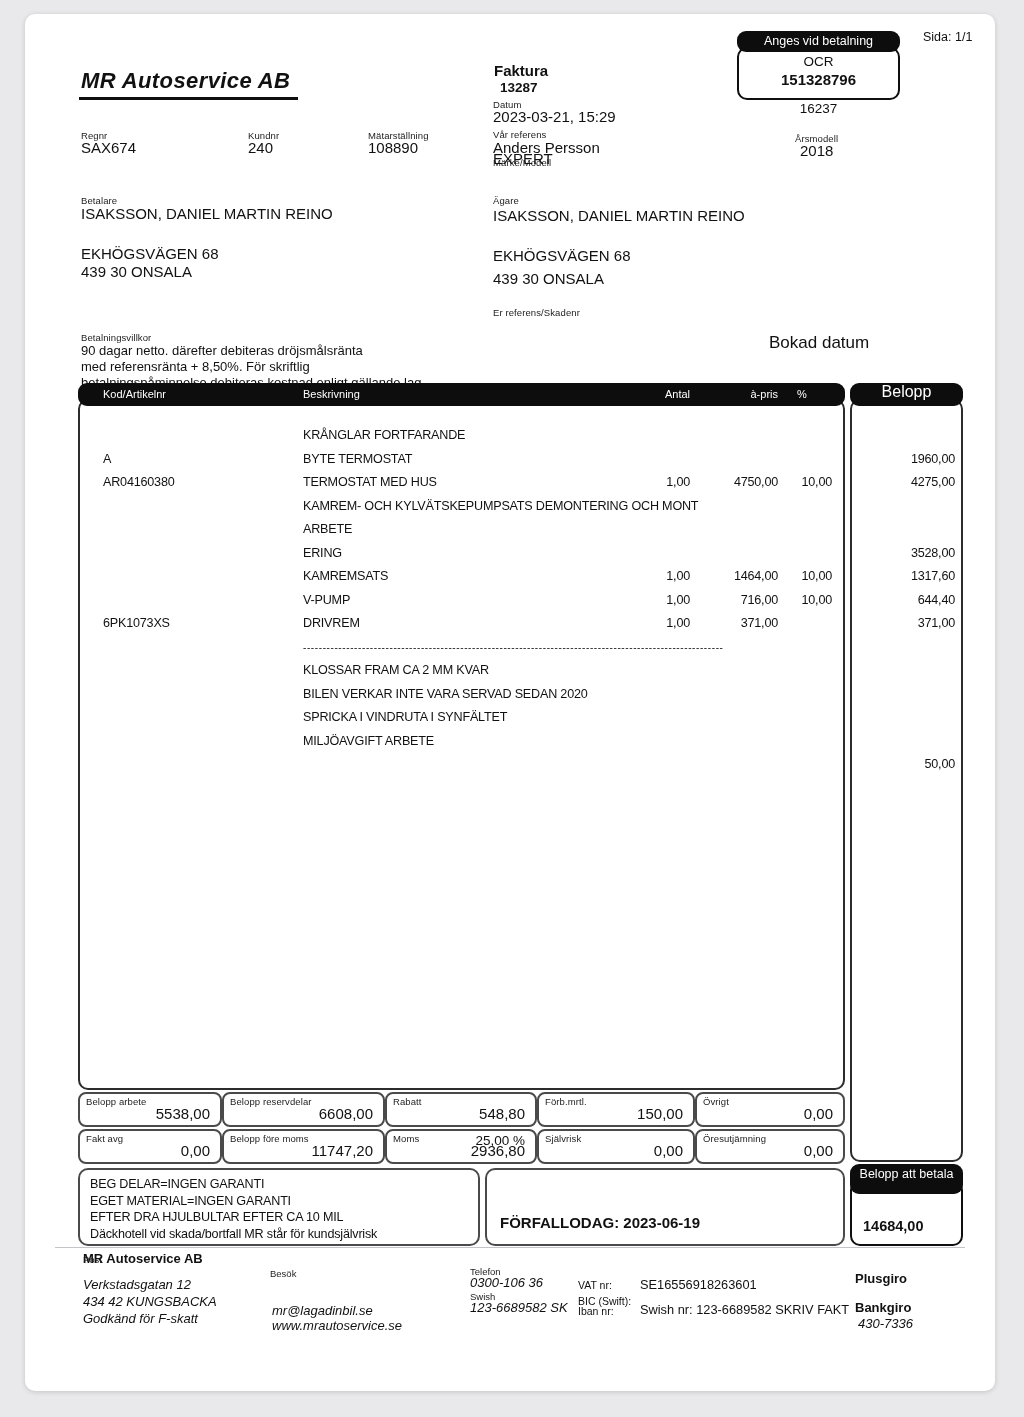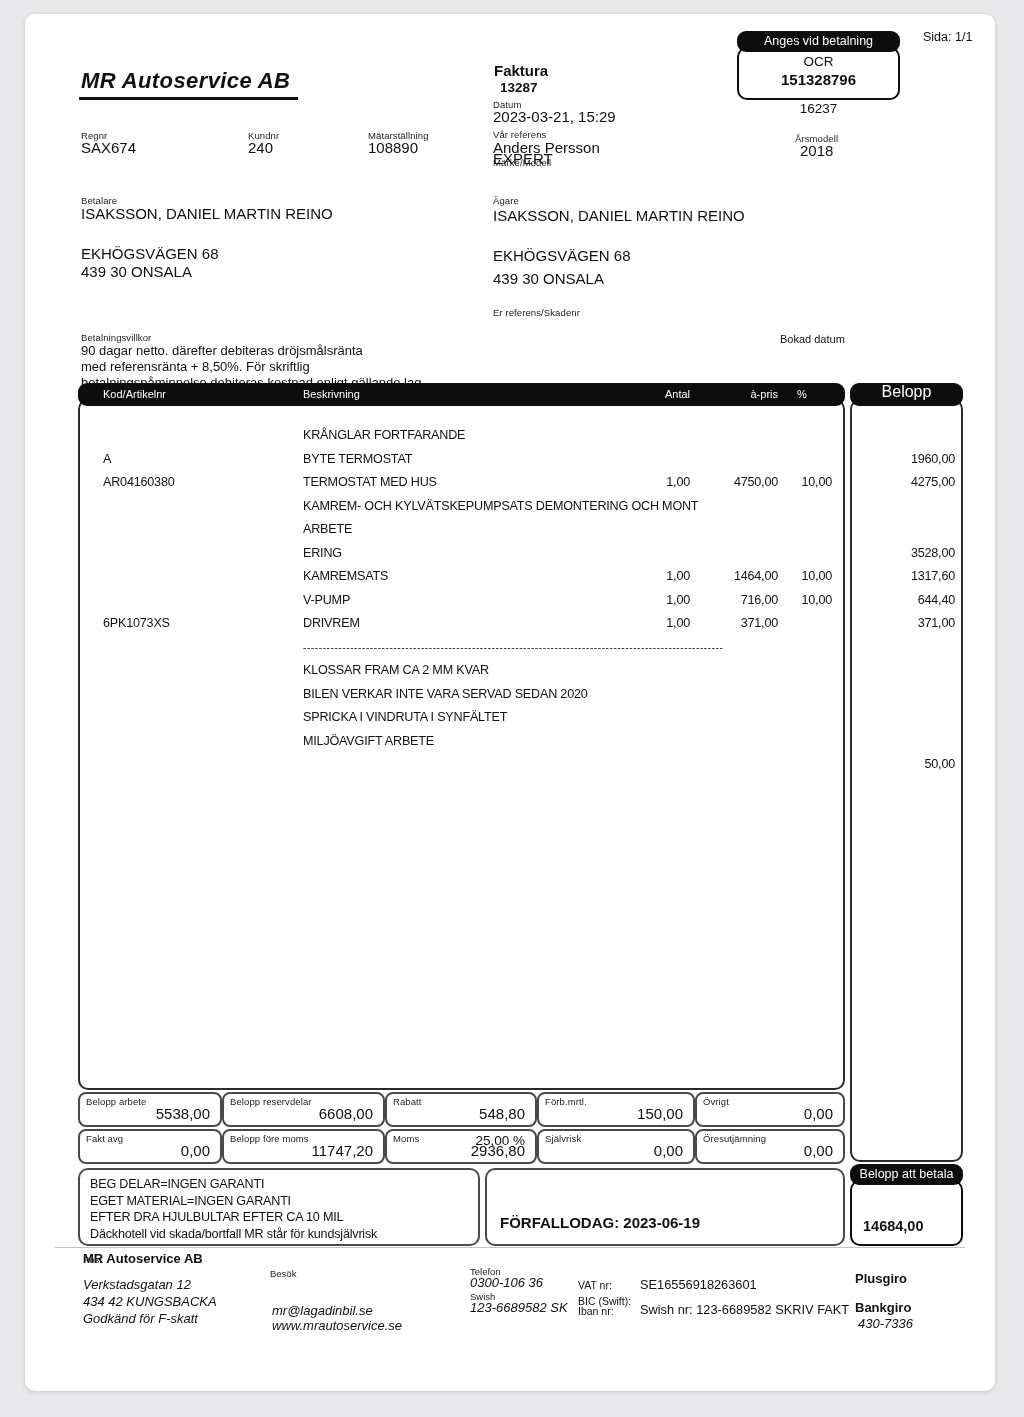--- a/index.html
+++ b/index.html
@@ -45,21 +45,21 @@
   .c-bel   { position:absolute; right:8px; left:0; text-align:right; }
   .sep { position:absolute; left:225px; width:445px; overflow:hidden; font-size:10px; letter-spacing:.6px; color:#222; }
   
   .tbox { position:absolute; height:35px; background:#fff; border:2px solid #4a4a4a; border-radius:8px; }
   .tbox .lbl { position:absolute; left:6px; top:2px; }
   .tbox .tval { position:absolute; right:10px; bottom:3px; font-size:15px; }
   .tbox .textra { position:absolute; right:10px; top:2px; font-size:13.5px; }
   .notes-box { left:78px; top:1168px; width:402px; height:78px; border:2px solid #4a4a4a; border-radius:10px; background:#fff; padding:6px 10px; }
   .notes-box div { font-size:12.6px; line-height:16.5px; letter-spacing:-.2px; white-space:nowrap; }
   .due-box { left:485px; top:1168px; width:360px; height:78px; border:2px solid #4a4a4a; border-radius:10px; background:#fff; }
-  .pay-head { left:850px; top:1164px; width:113px; height:21px; border-radius:9px; font-size:12.5px; line-height:20px; z-index:2; }
+  .pay-head { left:850px; top:1164px; width:113px; height:30px; border-radius:9px; font-size:12.5px; line-height:20px; z-index:2; }
   .pay-body { left:850px; top:1180px; width:113px; height:66px; background:#fff; border:2px solid #0f0f0f; border-radius:10px; z-index:1; }
   .f-line { left:55px; top:1247px; width:910px; height:0; border-top:1px solid #c4c4c8; }
   .f-sm { font-size:9.5px; color:#1c1c1c; }
   .f-md { font-size:13px;font-style:italic; }
 </style>
 </head>
 <body>
 
 <div class="screen">
   <div class="page"></div>
@@ -96,21 +96,21 @@
   <div class="abs lbl" style="left:81px; top:195px;">Betalare</div>
   <div class="abs val" style="left:81px; top:205px;">ISAKSSON, DANIEL MARTIN REINO</div>
   <div class="abs val" style="left:81px; top:245px;">EKHÖGSVÄGEN 68</div>
   <div class="abs val" style="left:81px; top:263px;">439 30 ONSALA</div>
 
   <div class="abs lbl" style="left:493px; top:195px;">Ägare</div>
   <div class="abs val" style="left:493px; top:207px;">ISAKSSON, DANIEL MARTIN REINO</div>
   <div class="abs val" style="left:493px; top:247px;">EKHÖGSVÄGEN 68</div>
   <div class="abs val" style="left:493px; top:270px;">439 30 ONSALA</div>
   <div class="abs lbl" style="left:493px; top:307px;">Er referens/Skadenr</div>
-  <div class="abs" style="left:769px; top:333px; font-size:11px;margin-left:11px;">Bokad datum</div>
+  <div class="abs" style="left:769px; top:333px; font-size:17px;">Bokad datum</div>
 
   <div class="abs lbl" style="left:81px; top:332px;">Betalningsvillkor</div>
   <div class="abs" style="left:81px; top:343px; font-size:13px; line-height:16px;">
     <div>90 dagar netto. därefter debiteras dröjsmålsränta</div>
     <div>med referensränta + 8,50%. För skriftlig</div>
     <div>betalningspåminnelse debiteras kostnad enligt gällande lag.</div>
   </div>
 
   <div class="abs blackbar tbl-head">
     <span class="th" style="left:25px;">Kod/Artikelnr</span>

